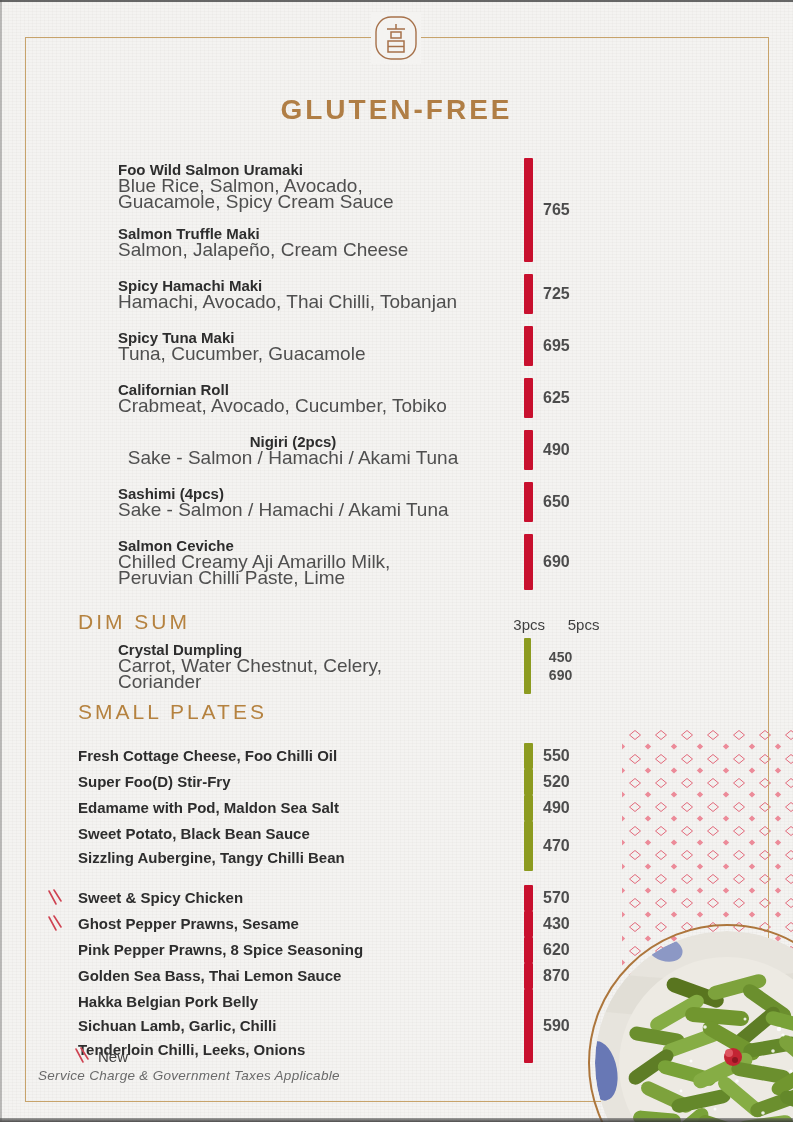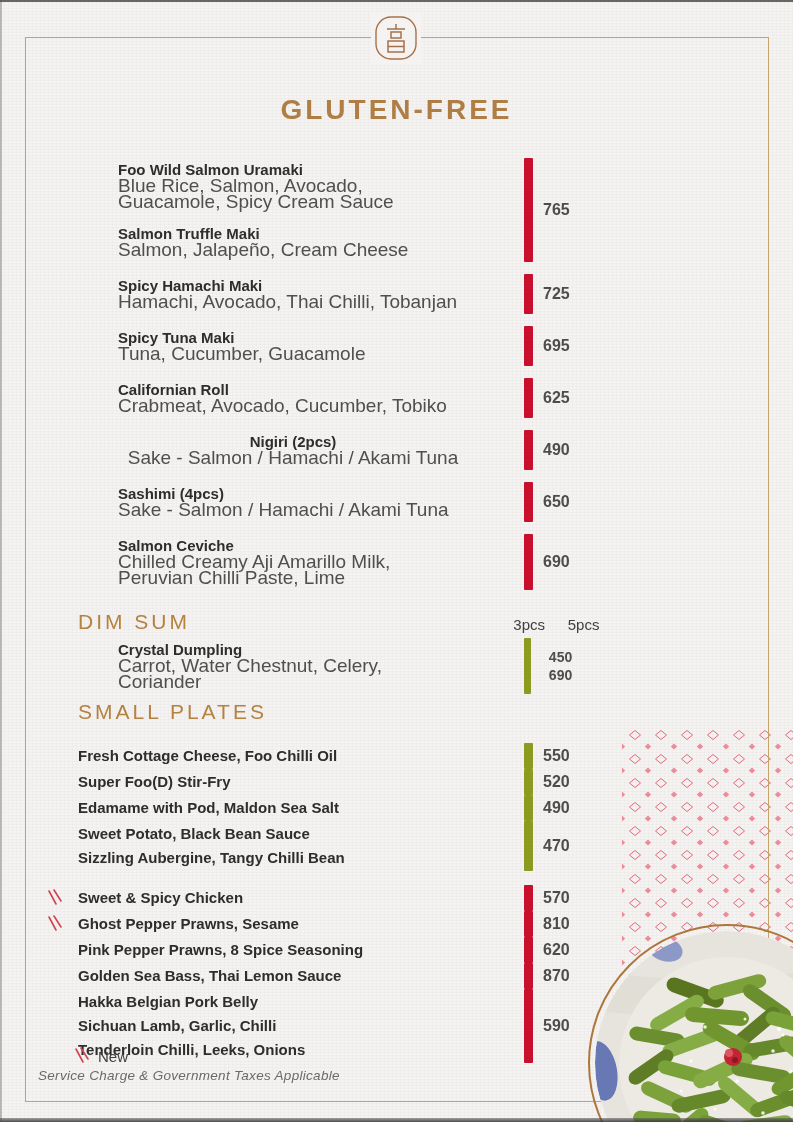--- a/index.html
+++ b/index.html
@@ -269,21 +269,21 @@
                   <g stroke="#cf4352" stroke-width="1.6" stroke-linecap="round">
                     <path d="M4 2 L11 15"></path>
                     <path d="M9 1 L16 12"></path>
                   </g>
                 </svg>
             </span>
             <span>Ghost Pepper Prawns, Sesame</span>
           </div>
         </div>
         <div class="sp-bar" style="background:#c8102e"></div>
-        <div class="g-price">810</div>
+        <div class="g-price">430</div>
       </div>
       <div class="group tight sp-row">
         <div class="g-items">
             <div class="sp-name">Pink Pepper Prawns, 8 Spice Seasoning</div>
           </div>
         <div class="sp-bar" style="background:#c8102e"></div>
         <div class="g-price">620</div>
       </div>
       <div class="group tight sp-row">
         <div class="g-items">

